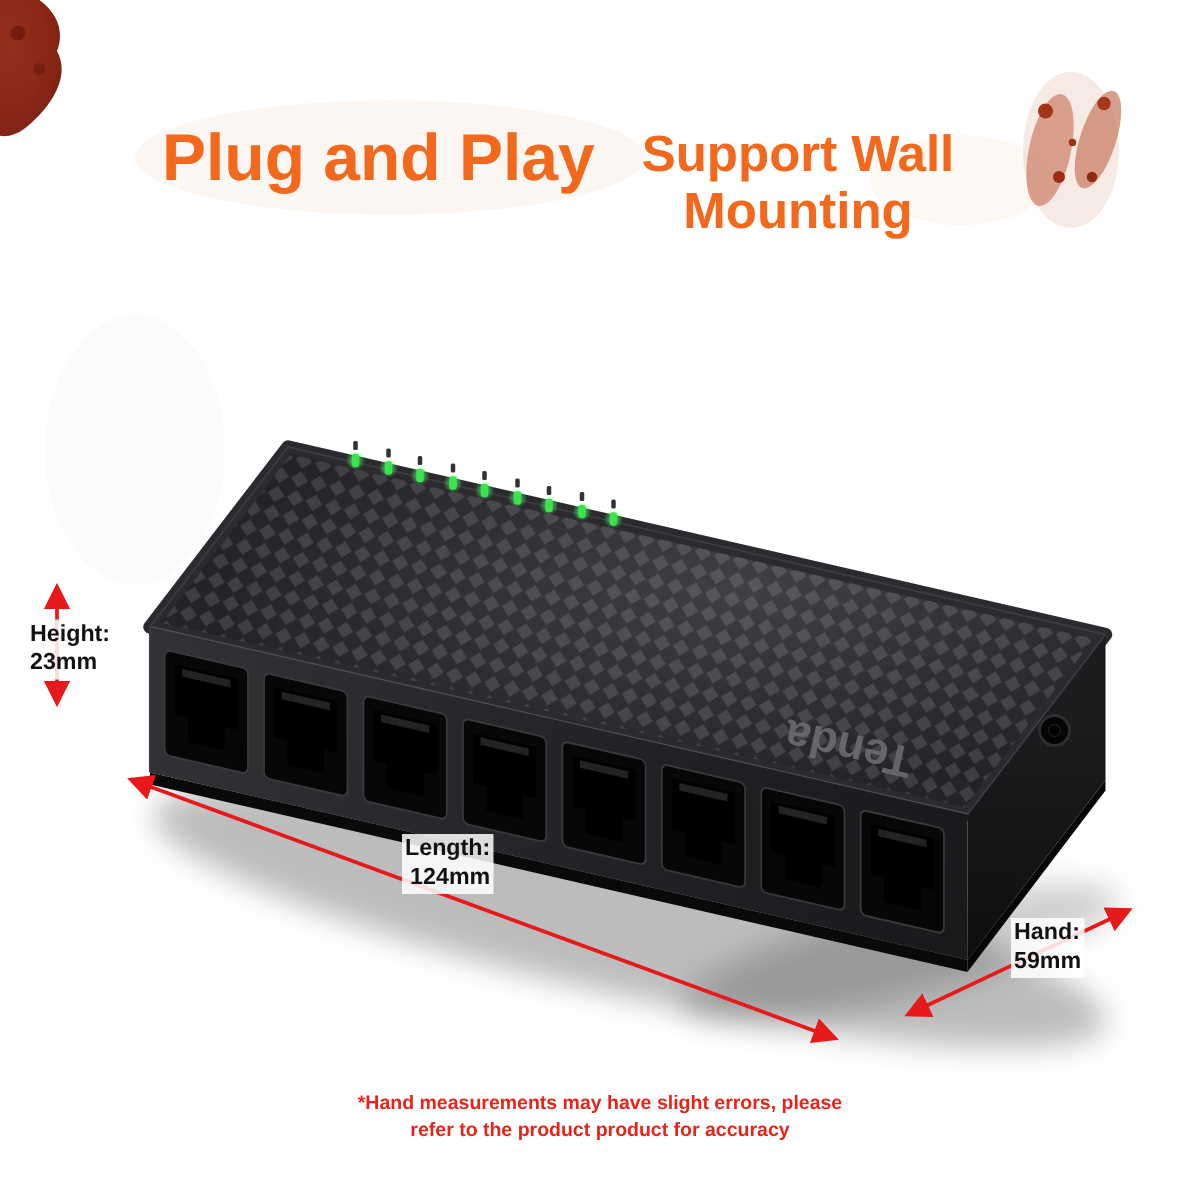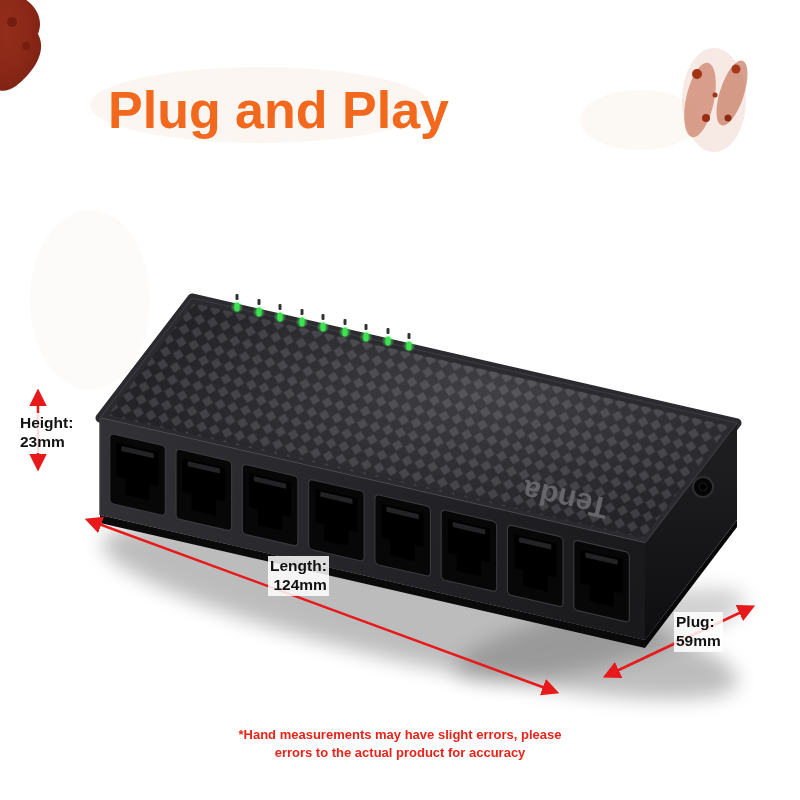--- a/index.html
+++ b/index.html
@@ -4,21 +4,21 @@
 <style>
   html,body{margin:0;padding:0;background:#ffffff;}
   .stage{
     position:relative;width:800px;height:800px;overflow:hidden;
     background:#ffffff;font-family:"Liberation Sans",sans-serif;
   }
   .stage svg{position:absolute;left:0;top:0;}
   .overlay{position:absolute;}
   .h1{
     left:108px;top:84px;width:320px;
-    font-size:52px;font-weight:bold;color:#f2691d;letter-spacing:0px;
+    font-size:44px;font-weight:bold;color:#f2691d;letter-spacing:0px;
     line-height:1.0;white-space:nowrap;
   }
   .h2{
     left:412px;top:84px;width:240px;text-align:center;
     font-size:34px;font-weight:bold;color:#f2691d;line-height:1.12;
   }
   .dim-label{
     font-size:15.5px;font-weight:bold;color:#121212;line-height:1.22;
     background:rgba(255,255,255,0.85);padding:1px 2px;margin-left:16px;
   }
@@ -164,32 +164,33 @@
     </g>
 
     <g stroke="#e8191a" stroke-width="2.5">
       <line x1="38" y1="392" x2="38" y2="468" marker-start="url(#arrow)" marker-end="url(#arrow)"></line>
       <line x1="88" y1="520" x2="556" y2="692" marker-start="url(#arrow)" marker-end="url(#arrow)"></line>
       <line x1="606" y1="676" x2="752" y2="607" marker-start="url(#arrow)" marker-end="url(#arrow)"></line>
     </g>
   </svg>
 
   <div class="overlay h1">Plug and Play</div>
+  <div class="overlay h2">Support Wall Mounting</div>
 
   <div class="overlay dim-label dim-height">
     <span>Height:</span>
     <span>23mm</span>
   </div>
   <div class="overlay dim-label dim-length">
     <span>Length:</span>
     <span>124mm</span>
   </div>
   <div class="overlay dim-label dim-width">
-    <span>Plug:</span>
+    <span>Hand:</span>
     <span>59mm</span>
   </div>
 
   <div class="overlay disclaimer">
     <span>*Hand measurements may have slight errors, please</span>
-    <span>errors to the actual product for accuracy</span>
+    <span>refer to the product product for accuracy</span>
   </div>
 
 </div>
 
 </body></html>

